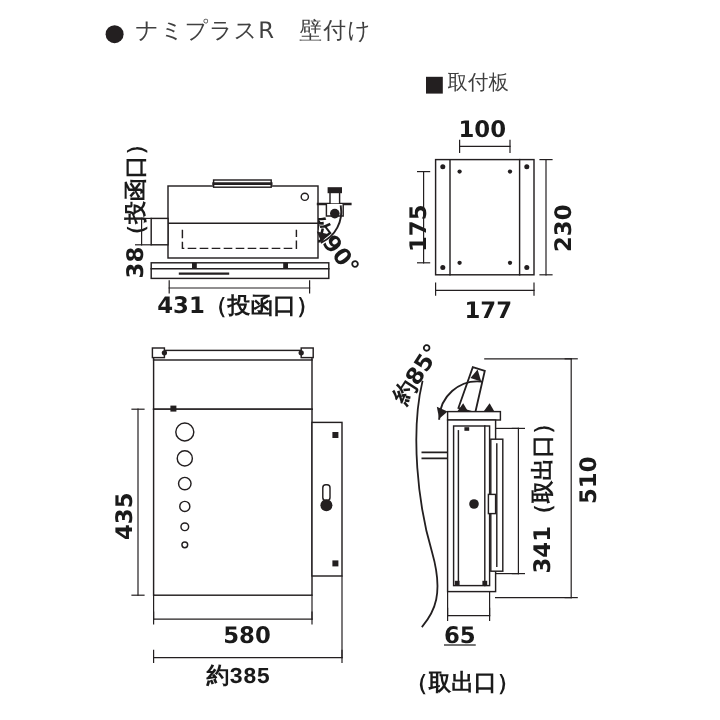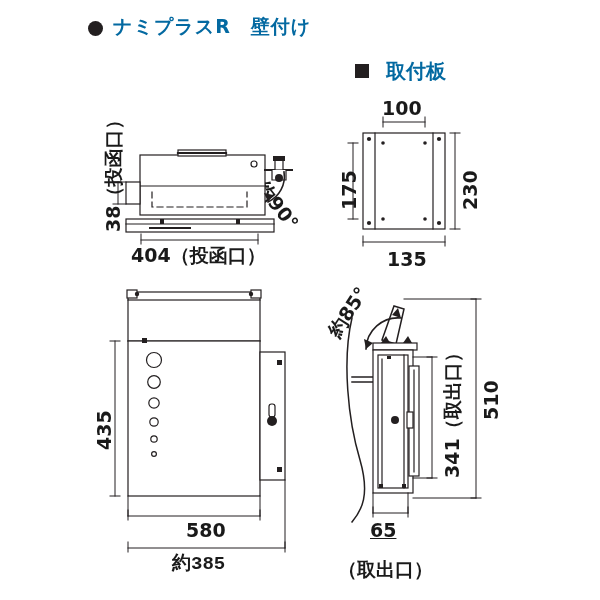--- a/index.html
+++ b/index.html
@@ -17,23 +17,23 @@
   }
   #drawing {
     position: absolute;
     left: 0;
     top: 0;
     width: 600px;
     height: 600px;
   }
   .txt {
     position: absolute;
-    color: #0369a1;
+    color: #404040;
     white-space: nowrap;
-    font-weight: bold;
+    font-weight: normal;
     line-height: 1;
   }
   
   #title-bullet {
     position: absolute;
     left: 88px;
     top: 21px;
     width: 15px;
     height: 15px;
     border-radius: 50%;
@@ -48,23 +48,23 @@
   
   #plate-square {
     position: absolute;
     left: 355px;
     top: 64px;
     width: 14px;
     height: 14px;
     background: #231f20;
   }
   #plate-title {
-    left: 386px;
+    left: 373px;
     top: 61px;
-    font-size: 20px;
+    font-size: 17px;
   }
   
   .dim {
     font-size: 19px;
     font-weight: bold;
     color: #1a1a1a;
   }
   .dim-v {
     transform-origin: 0 0;
     transform: rotate(-90deg);
@@ -98,27 +98,27 @@
 
 <div id="page">
 
   <div id="title-bullet"></div>
   <div class="txt" id="title-text">ナミプラスR　壁付け</div>
 
   <div id="plate-square"></div>
   <div class="txt" id="plate-title">取付板</div>
 
   <div class="txt dim dim-v" id="dim-38">38（投函口）</div>
-  <div class="txt dim" id="dim-265">404（投函口）</div>
+  <div class="txt dim" id="dim-265">431（投函口）</div>
   <div class="txt dim" id="dim-90">約90°</div>
 
   <div class="txt dim" id="dim-100">100</div>
   <div class="txt dim dim-v" id="dim-175">175</div>
   <div class="txt dim dim-v" id="dim-230">230</div>
-  <div class="txt dim" id="dim-177">135</div>
+  <div class="txt dim" id="dim-177">177</div>
 
   <div class="txt dim dim-v" id="dim-435">435</div>
   <div class="txt dim" id="dim-320">580</div>
   <div class="txt dim" id="dim-385">約385</div>
 
   <div class="txt dim" id="dim-85">約85°</div>
   <div class="txt dim dim-v" id="dim-341">341（取出口）</div>
   <div class="txt dim dim-v" id="dim-510">510</div>
   <div class="txt dim" id="dim-65">65</div>
   <div class="txt dim" id="dim-torid">（取出口）</div>

